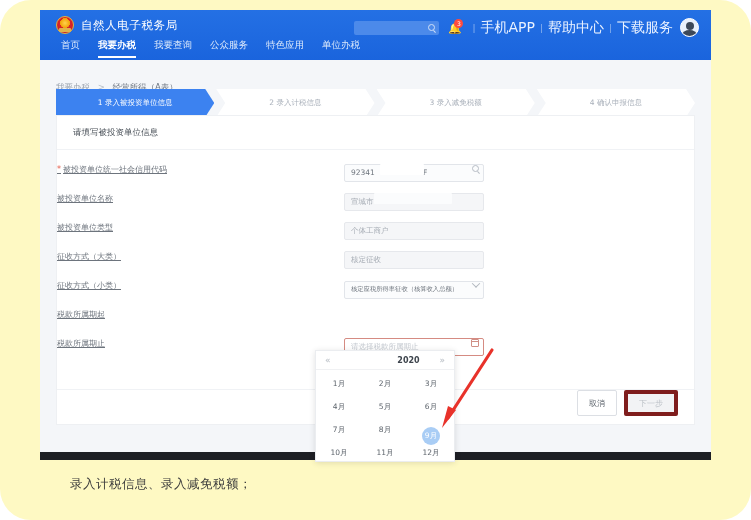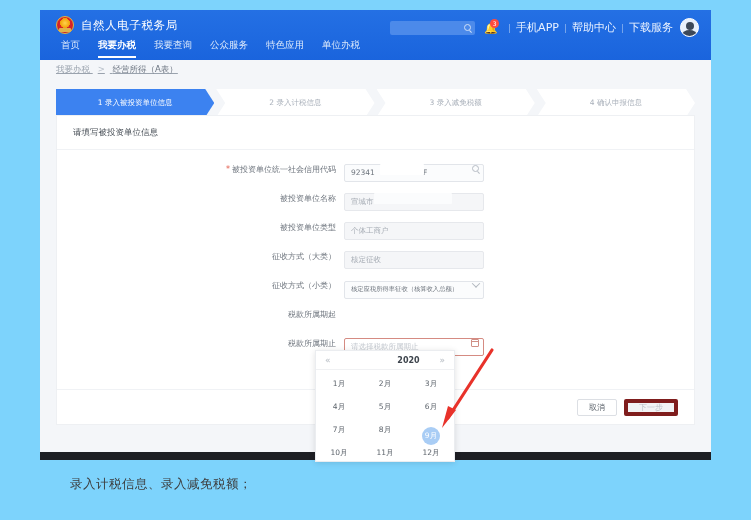--- a/index.html
+++ b/index.html
@@ -2,21 +2,21 @@
 <html><head>
 <meta charset="utf-8">
 <style>
   * { box-sizing: border-box; margin: 0; padding: 0; }
   html, body {
     width: 751px; height: 520px;
     background: #ffffff;
     font-family: "DejaVu Sans", "Liberation Sans", sans-serif;
     overflow: hidden;
   }
-  #screen { position: relative; width: 751px; height: 520px; background:#7dd3fc; }
+  #screen { position: relative; width: 751px; height: 520px; background:#fef9c3;border-radius:31px; }
 
   
   .page-frame {
     position: absolute; left: 40px; top: 10px;
     width: 671px; height: 450px;
     background: #f4f6f9;
     overflow: hidden;
   }
 
   
@@ -61,39 +61,39 @@
     background:#cfe0f8; transform:rotate(45deg);
   }
   .bell-wrap { position:relative; width:16px; height:16px; margin-right:5px; }
   .bell { position:absolute; left:2px; top:3px; font-size:11px; color:#eaf2ff; line-height:11px; }
   .badge {
     position:absolute; right:-1px; top:-1px; min-width:9px; height:9px; padding:0 1px;
     background:#ff4b3e; color:#fff; border-radius:5px; font-size:6px; line-height:9px;
     text-align:center;
   }
   .sep { color:#8fb6ef; font-size:9px; margin:0 5px; }
-  .hdr-link { color:#eaf2ff; font-size:11px; white-space:nowrap; cursor:pointer; }
+  .hdr-link { color:#eaf2ff; font-size:14px; white-space:nowrap; cursor:pointer; }
   .avatar {
     width:19px; height:19px; border-radius:50%; margin-left:7px;
     background:#e8f0fb; border:1.5px solid #ffffff; position:relative; overflow:hidden;
   }
   .avatar .face{
     position:absolute; left:50%; top:3px; width:8px; height:8px; margin-left:-4px;
     border-radius:50%; background:#3c4858;
   }
   .avatar .body{
     position:absolute; left:50%; bottom:-4px; width:15px; height:10px; margin-left:-7.5px;
     border-radius:50% 50% 0 0; background:#3c4858;
   }
 
   
   .body-area { position:absolute; left:0; top:50px; width:671px; height:400px; background:#f4f6f9; }
 
   .breadcrumb {
-    position:absolute; left:16px; top:4px; font-size:8.5px; color:#9aa3ae; white-space:nowrap;text-decoration:underline;
+    position:absolute; left:16px; top:22px; font-size:8.5px; color:#9aa3ae; white-space:nowrap;text-decoration:underline;
   }
   .breadcrumb .cb-sep { margin:0 5px; color:#b9c0c9; }
   .breadcrumb .cb-cur { color:#6b7480; }
 
   
   .steps {
     position:absolute; left:16px; top:29px; width:639px; height:20px;
     display:flex; gap:2px;
   }
   .step {
@@ -114,22 +114,22 @@
     position:absolute; left:16px; top:11px; font-size:8.5px; color:#4a5159;
   }
   .card-divider {
     position:absolute; left:0; top:33px; width:100%; height:1px; background:#f0f2f5;
   }
 
   
   .form { position:absolute; left:0; top:42px; width:100%; }
   .frow { display:flex; align-items:center; height:22px; margin-bottom:7px; }
   .flabel {
-    width:287px; text-align:right; padding-right:8px;
-    font-size:8px; color:#6d747d; white-space:nowrap; position:relative;
+    width:287px; text-align:left; padding-right:8px;
+    font-size:8px; color:#6d747d; white-space:nowrap; position:relative;text-decoration:underline;
   }
   .req { color:#e25b4c; margin-right:2px; }
   .fctrl { position:relative; width:140px; height:18px; }
   .finput {
     width:100%; height:18px; border:1px solid #e6e8ec; border-radius:2px;
     background:#f5f6f8; font-size:7.5px; color:#a7adb5; padding:0 17px 0 6px;
     line-height:16px; font-family:"DejaVu Sans","Liberation Sans",sans-serif;
   }
   .finput.editable { background:#fbfcfd; color:#6d747d; border-color:#e2e5ea; }
   .finput.err { border:1px solid #d58b82; background:#ffffff; }
@@ -159,21 +159,21 @@
   }
   .cal.red { border-color:#d08f86; }
   .cal.red:before { background:#d08f86; }
 
   
   .card-footer-line {
     position:absolute; left:0; bottom:34px; width:100%; height:1px; background:#f0f2f5;
   }
   .btns { position:absolute; right:16px; bottom:8px; display:flex; gap:7px; }
   .btn {
-    height:17px; padding:0 11px; font-size:8px; border-radius:2px;
+    height:26px; padding:0 11px; font-size:8px; border-radius:2px;
     display:flex; align-items:center; justify-content:center; white-space:nowrap; cursor:pointer;
   }
   .btn-cancel { background:#ffffff; border:1px solid #dcdfe4; color:#5e656d; }
   .btn-next { background:#f2f3f5; border:4px solid #7f1d1d; color:#bcc1c7; }
 
   
   .datepicker {
     position:absolute; left:315px; top:350px; width:140px; height:112px;
     background:#ffffff; border:1px solid #ebedf0; box-shadow:0 1px 6px rgba(0,0,0,.12);
     z-index:40;

